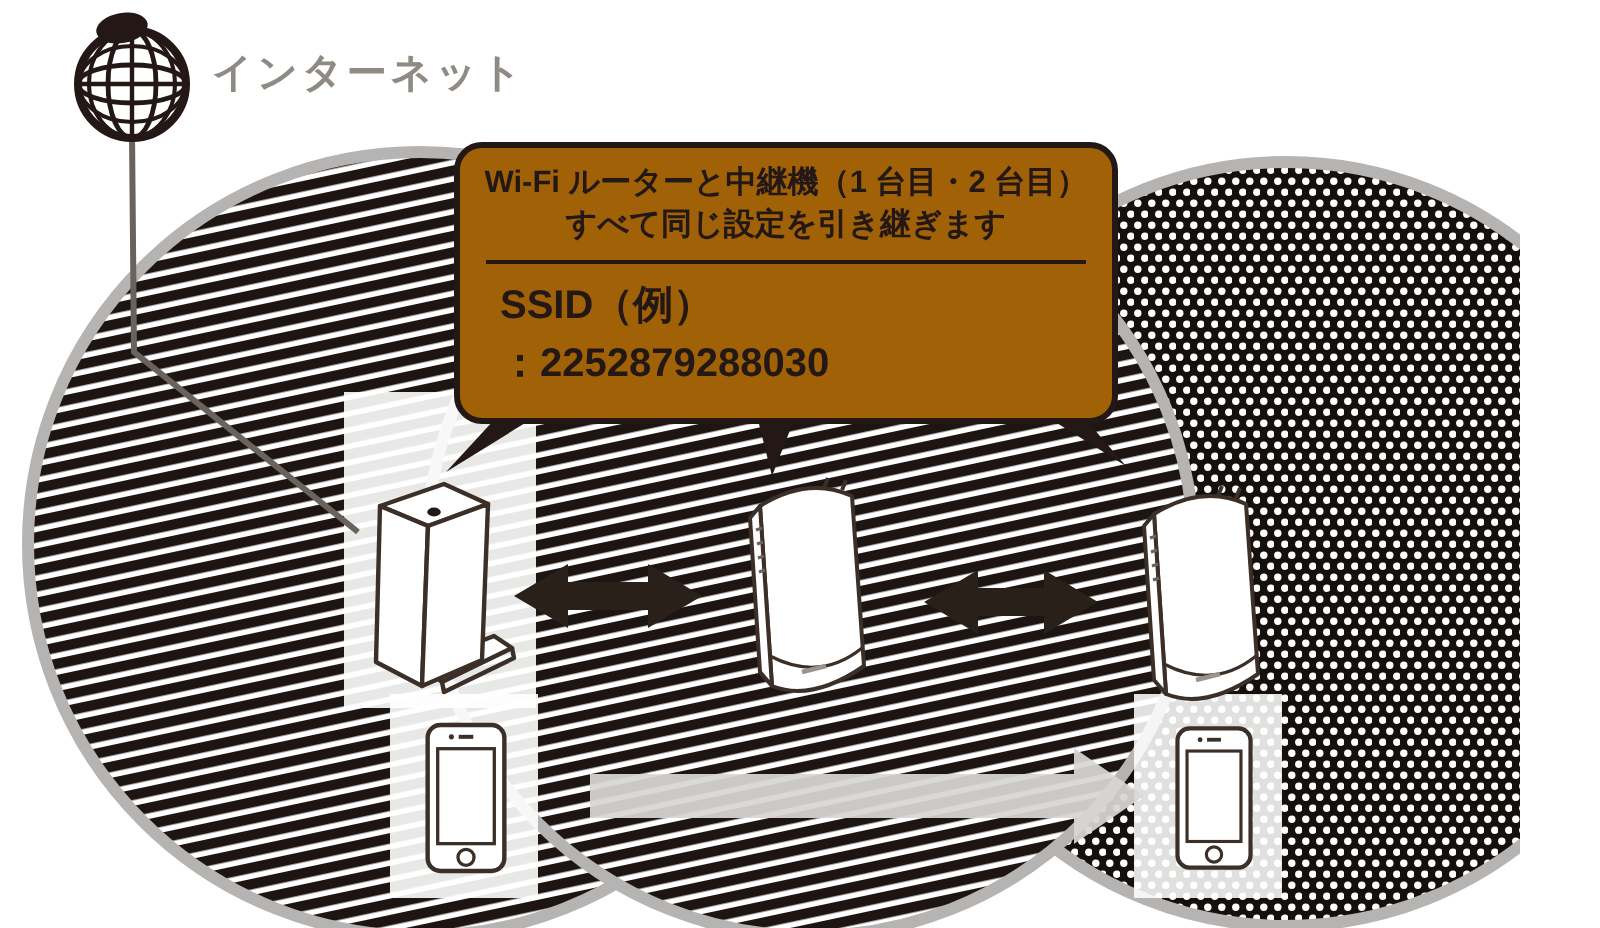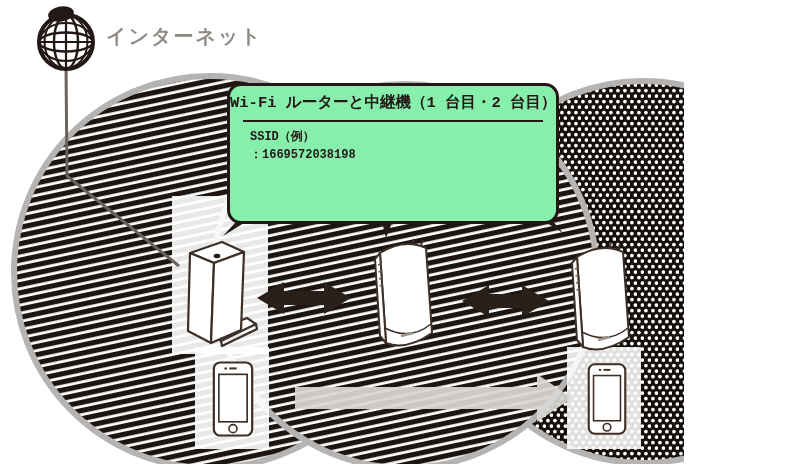--- a/index.html
+++ b/index.html
@@ -1,42 +1,41 @@
 <!DOCTYPE html>
 <html><head>
 <meta charset="utf-8">
 <style>
   html,body{margin:0;padding:0;background:#ffffff;}
   #stage{
-    position:relative;width:684px;height:464px;overflow:hidden;background:#ffffff;
-    font-family:Liberation Mono, monospace;
+    position:relative;width:760px;height:464px;overflow:hidden;background:#ffffff;
+    font-family:Liberation Sans, sans-serif;
   }
   .abs{position:absolute;}
   
   #internet-label{
     left:106px;top:23px;font-size:20px;font-weight:bold;color:#8f8a83;letter-spacing:2px;
   }
   
   .patch{background:rgba(255,255,255,0.9);}
   #patch-router1{left:172px;top:196px;width:96px;height:158px;}
   #patch-phone1{left:195px;top:347px;width:74px;height:102px;}
   #patch-phone2{left:567px;top:347px;width:74px;height:102px;background:rgba(255,255,255,0.87);}
   
   #callout{
     left:227px;top:71px;width:332px;height:141px;box-sizing:border-box;
-    background:#86efac;border:3px solid #231815;border-radius:14px;
+    background:#a16207;border:3px solid #231815;border-radius:14px;
     color:#231815;
-    margin-top:12px;
   }
   #callout .title{
     text-align:center;font-size:15.5px;font-weight:bold;line-height:1.38;margin-top:7px;
     white-space:nowrap;
   }
   #callout .divider{height:0;border-top:2.5px solid #231815;margin:6px 13px 0 13px;}
-  #callout .rows{padding:7px 0 0 20px;font-size:12px;font-weight:bold;}
+  #callout .rows{padding:7px 0 0 20px;font-size:20px;font-weight:bold;}
   #callout .row{display:flex;line-height:1.45;white-space:nowrap;}
   #callout .row .lbl{width:142px;flex:0 0 auto;}
   svg{display:block;}
 </style>
 </head>
 <body>
 
 <div id="stage">
 
   <svg class="abs" style="left:0;top:0;" width="800" height="464" viewBox="0 0 800 464">
@@ -145,24 +144,25 @@
   <div class="abs" id="internet-label">インターネット</div>
 
   <svg class="abs" style="left:0;top:0;" width="800" height="464" viewBox="0 0 800 464">
     <polygon points="247,210 265,210 223,236" fill="#231815"></polygon>
     <polygon points="379,210 397,210 386,238" fill="#231815"></polygon>
     <polygon points="526,210 543,210 563,233" fill="#231815"></polygon>
   </svg>
 
   <div class="abs" id="callout">
     <div class="title">Wi-Fi ルーターと中継機（1 台目・2 台目）</div>
+    <div class="title" style="margin-top:0;">すべて同じ設定を引き継ぎます</div>
     <div class="divider"></div>
     <div class="rows">
       <div class="row">
         <span class="lbl">SSID（例）</span>
       </div>
       <div class="row">
-        <span class="val">：1669572038198</span>
+        <span class="val">：2252879288030</span>
       </div>
     </div>
   </div>
 
 </div>
 
 </body></html>

